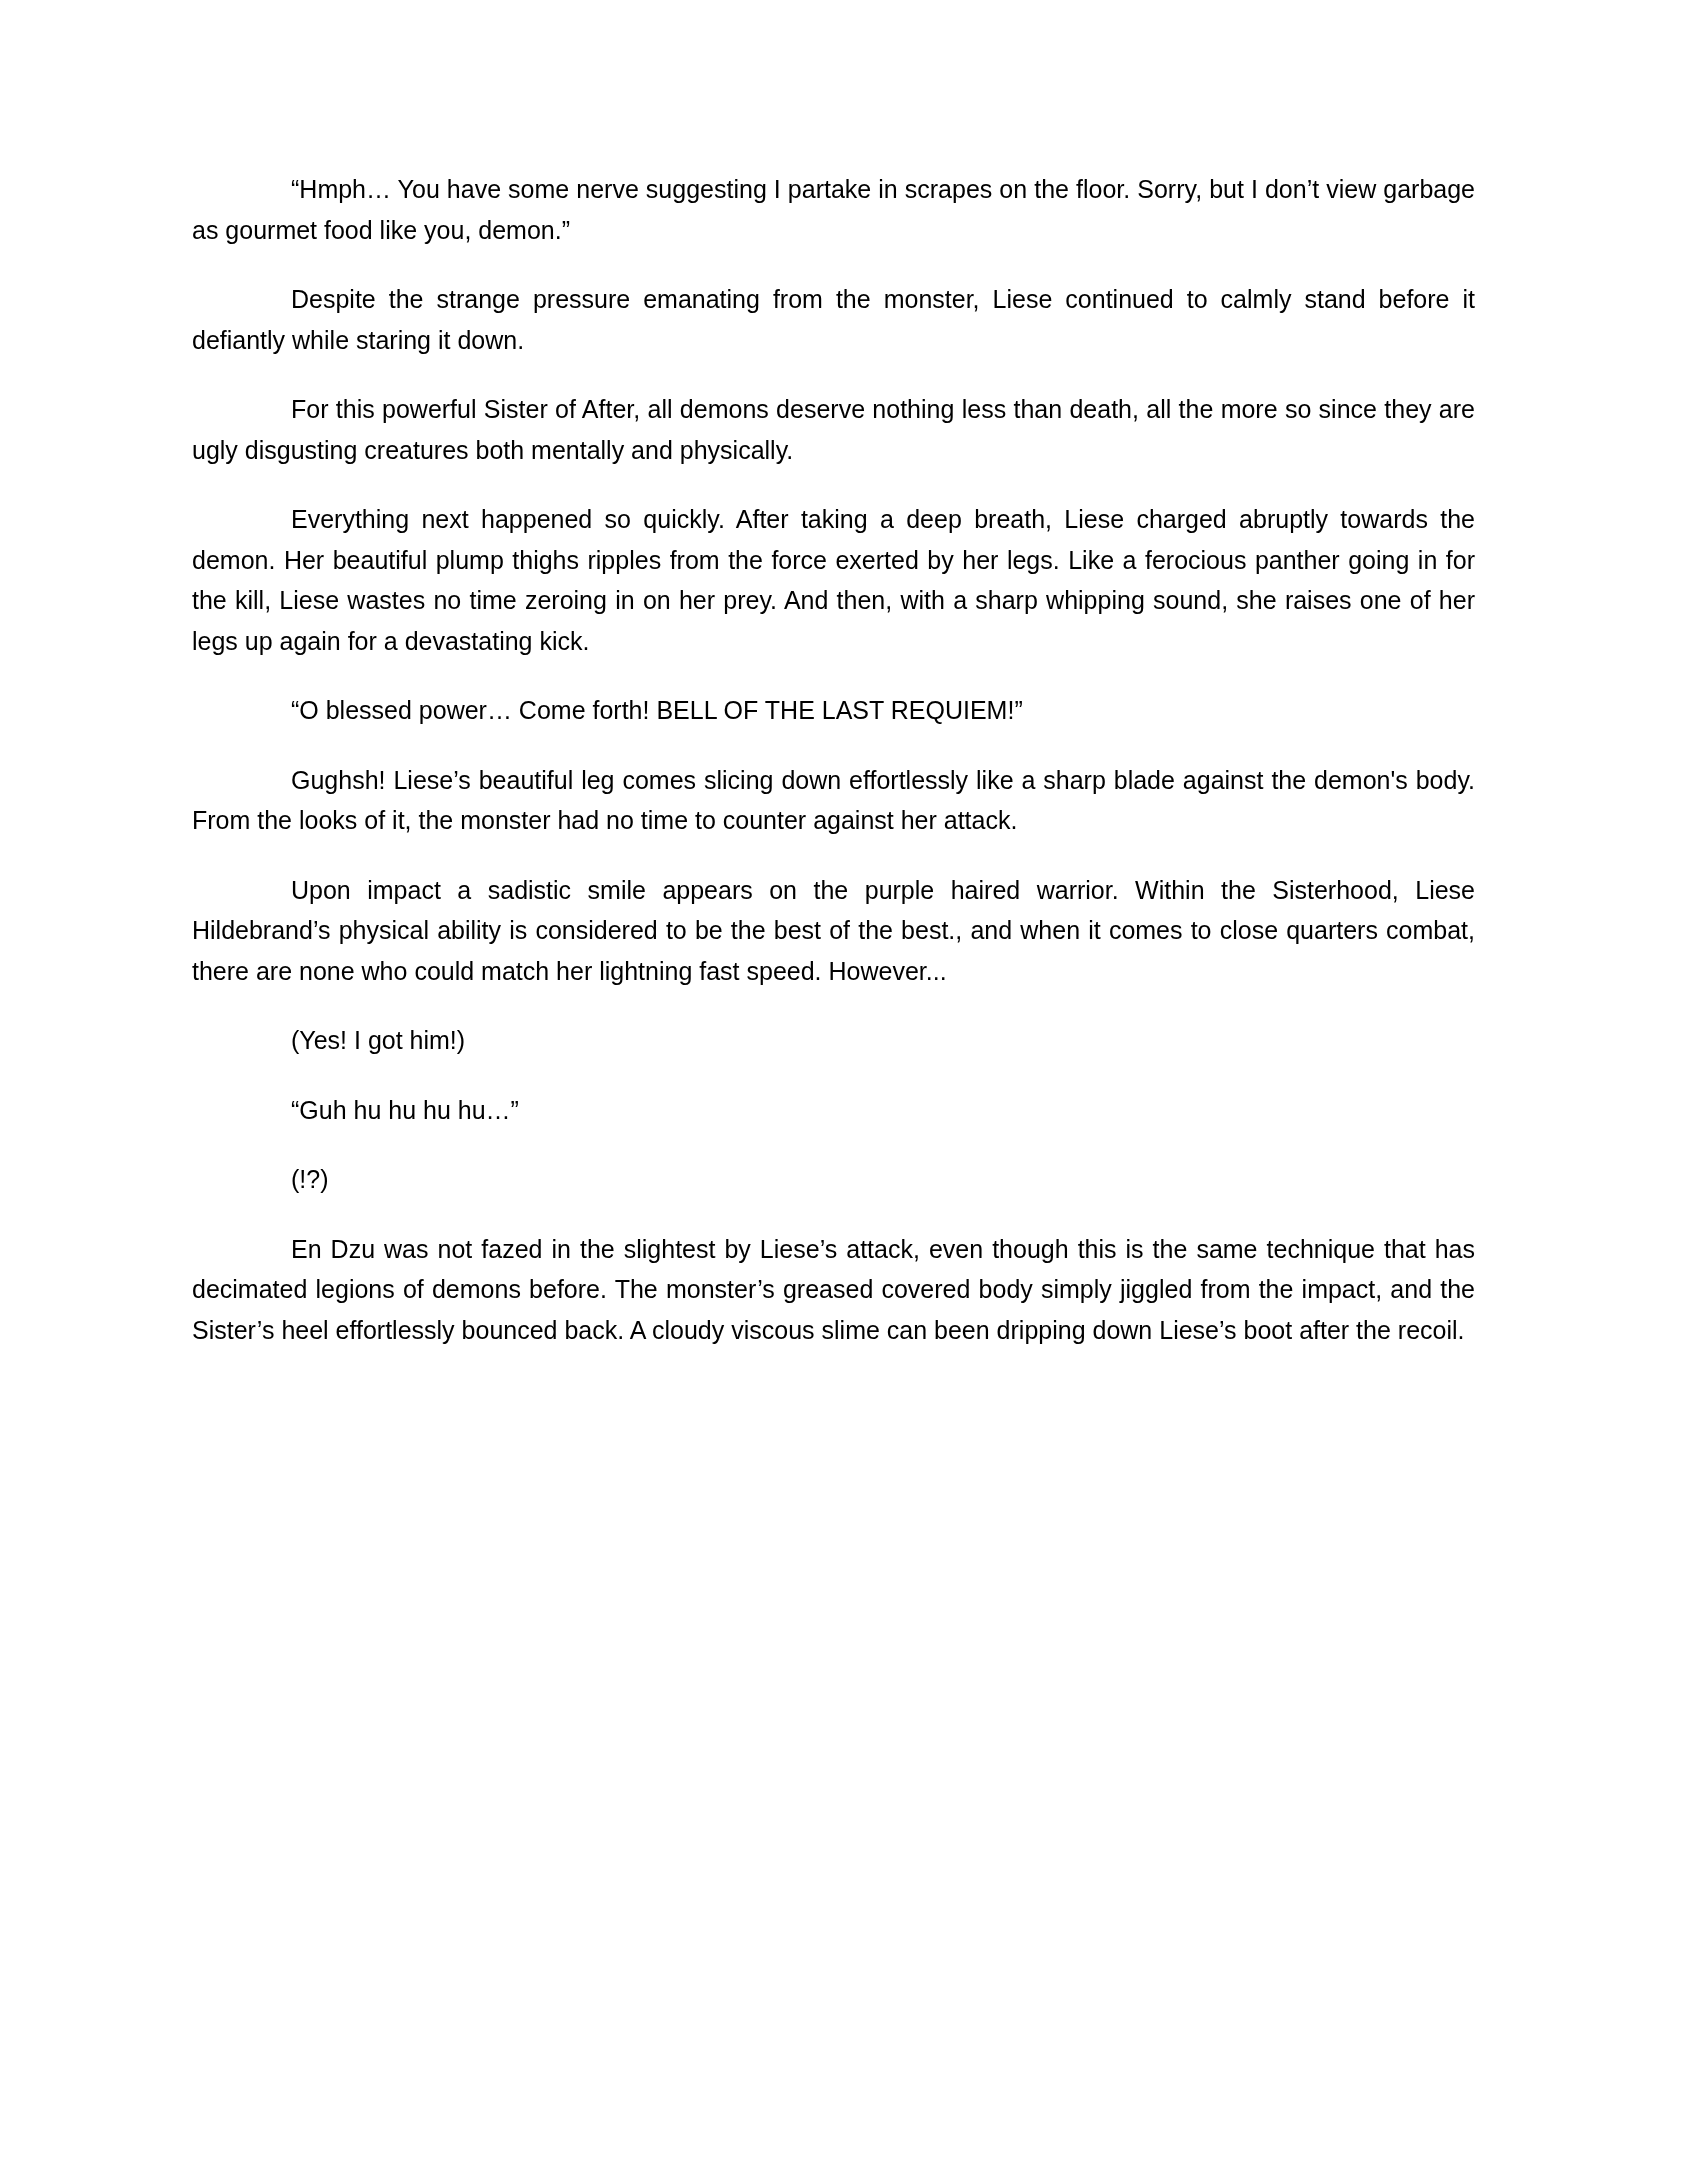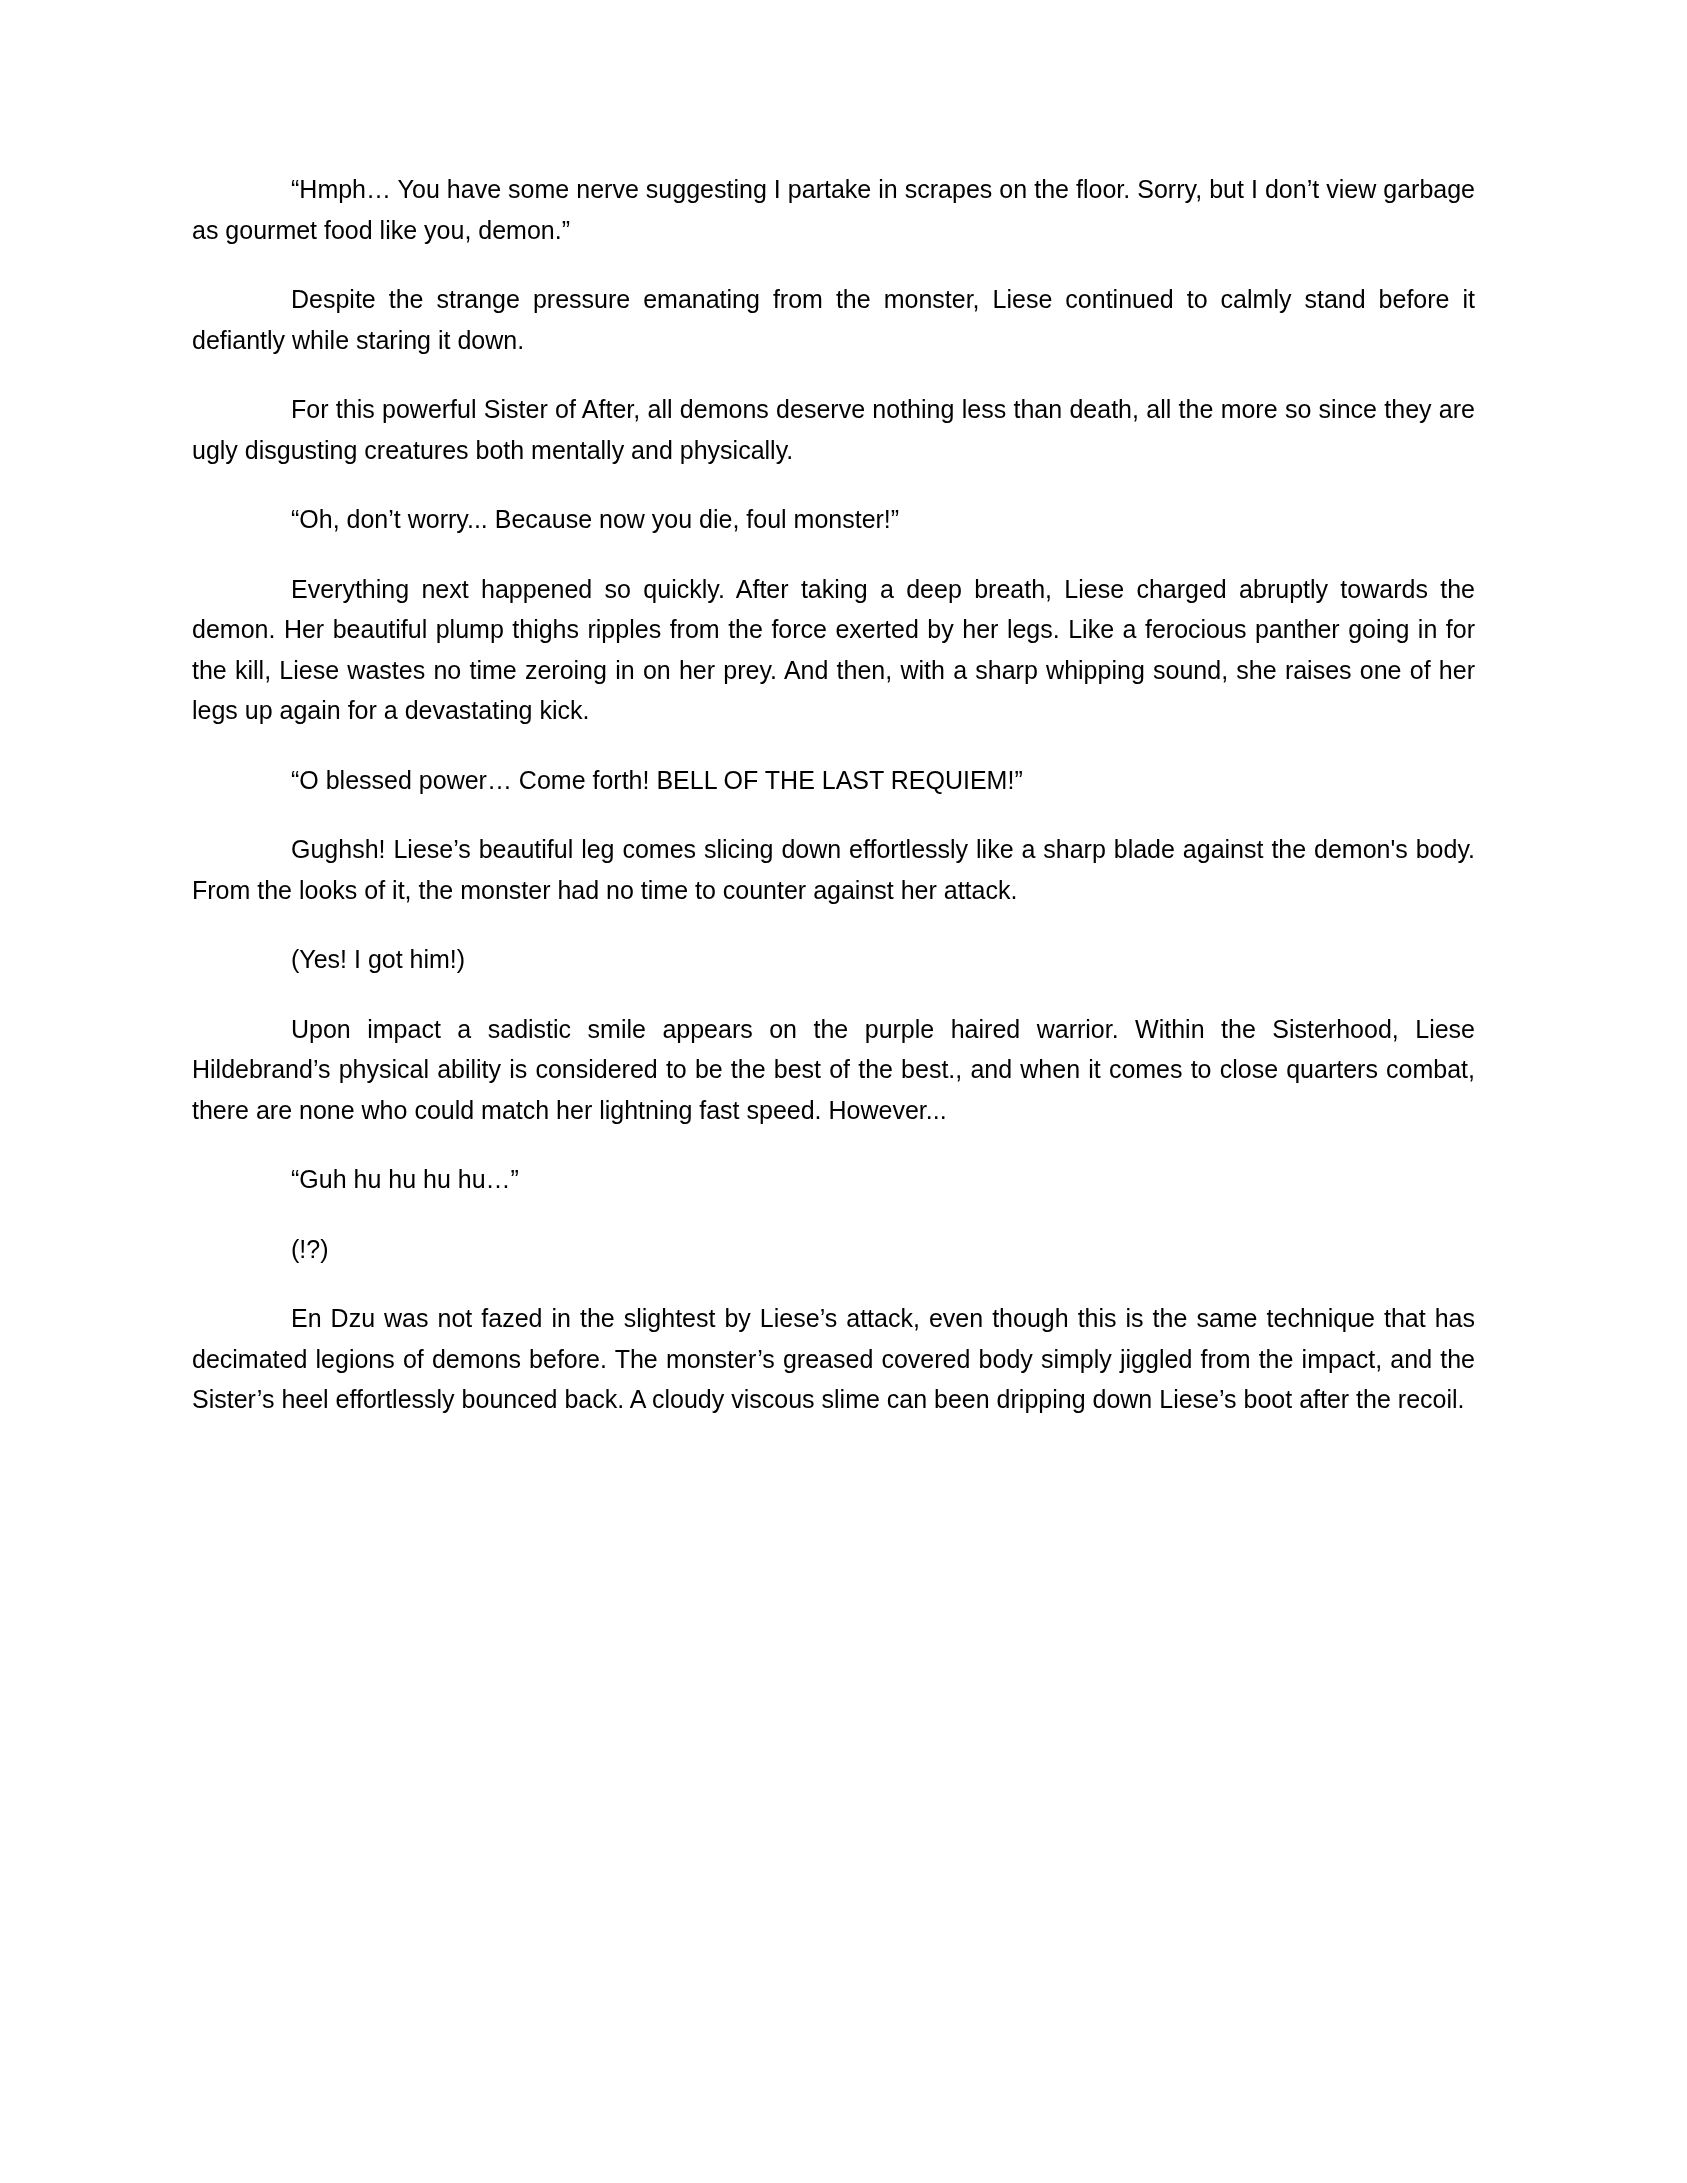--- a/index.html
+++ b/index.html
@@ -39,24 +39,23 @@
   }
 </style>
 </head>
 <body>
 
 <div class="page">
   <div class="doc-body">
     <p class="para">“Hmph… You have some nerve suggesting I partake in scrapes on the floor. Sorry, but I don’t view garbage as gourmet food like you, demon.”</p>
     <p class="para">Despite the strange pressure emanating from the monster, Liese continued to calmly stand before it defiantly while staring it down.</p>
     <p class="para">For this powerful Sister of After, all demons deserve nothing less than death, all the more so since they are ugly disgusting creatures both mentally and physically.</p>
-    <p class="para">“Oh, don’t worry... Because now you die, foul monster!”</p>
     <p class="para">Everything next happened so quickly. After taking a deep breath, Liese charged abruptly towards the demon. Her beautiful plump thighs ripples from the force exerted by her legs. Like a ferocious panther going in for the kill, Liese wastes no time zeroing in on her prey. And then, with a sharp whipping sound, she raises one of her legs up again for a devastating kick.</p>
     <p class="para">“O blessed power… Come forth! BELL OF THE LAST REQUIEM!”</p>
     <p class="para">Gughsh! Liese’s beautiful leg comes slicing down effortlessly like a sharp blade against the demon's body. From the looks of it, the monster had no time to counter against her attack.</p>
+    <p class="para">Upon impact a sadistic smile appears on the purple haired warrior. Within the Sisterhood, Liese Hildebrand’s physical ability is considered to be the best of the best., and when it comes to close quarters combat, there are none who could match her lightning fast speed. However...</p>
     <p class="para">(Yes! I got him!)</p>
-    <p class="para">Upon impact a sadistic smile appears on the purple haired warrior. Within the Sisterhood, Liese Hildebrand’s physical ability is considered to be the best of the best., and when it comes to close quarters combat, there are none who could match her lightning fast speed. However...</p>
     <p class="para">“Guh hu hu hu hu…”</p>
     <p class="para">(!?)</p>
     <p class="para">En Dzu was not fazed in the slightest by Liese’s attack, even though this is the same technique that has decimated legions of demons before. The monster’s greased covered body simply jiggled from the impact, and the Sister’s heel effortlessly bounced back. A cloudy viscous slime can been dripping down Liese’s boot after the recoil.</p>
   </div>
 </div>
 
 
 </body></html>

